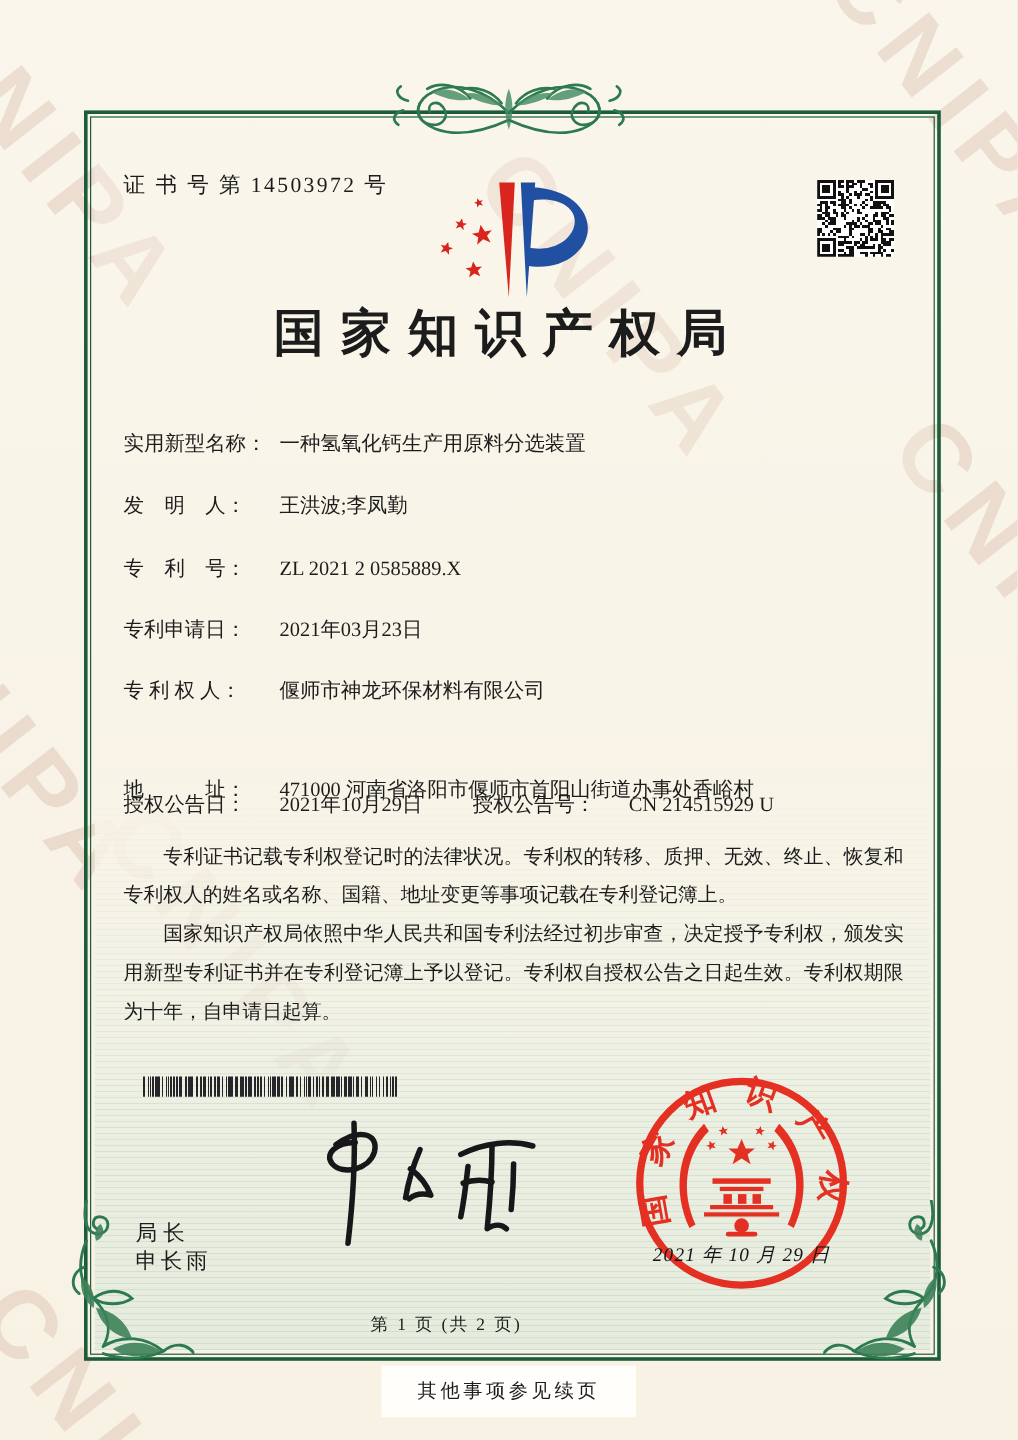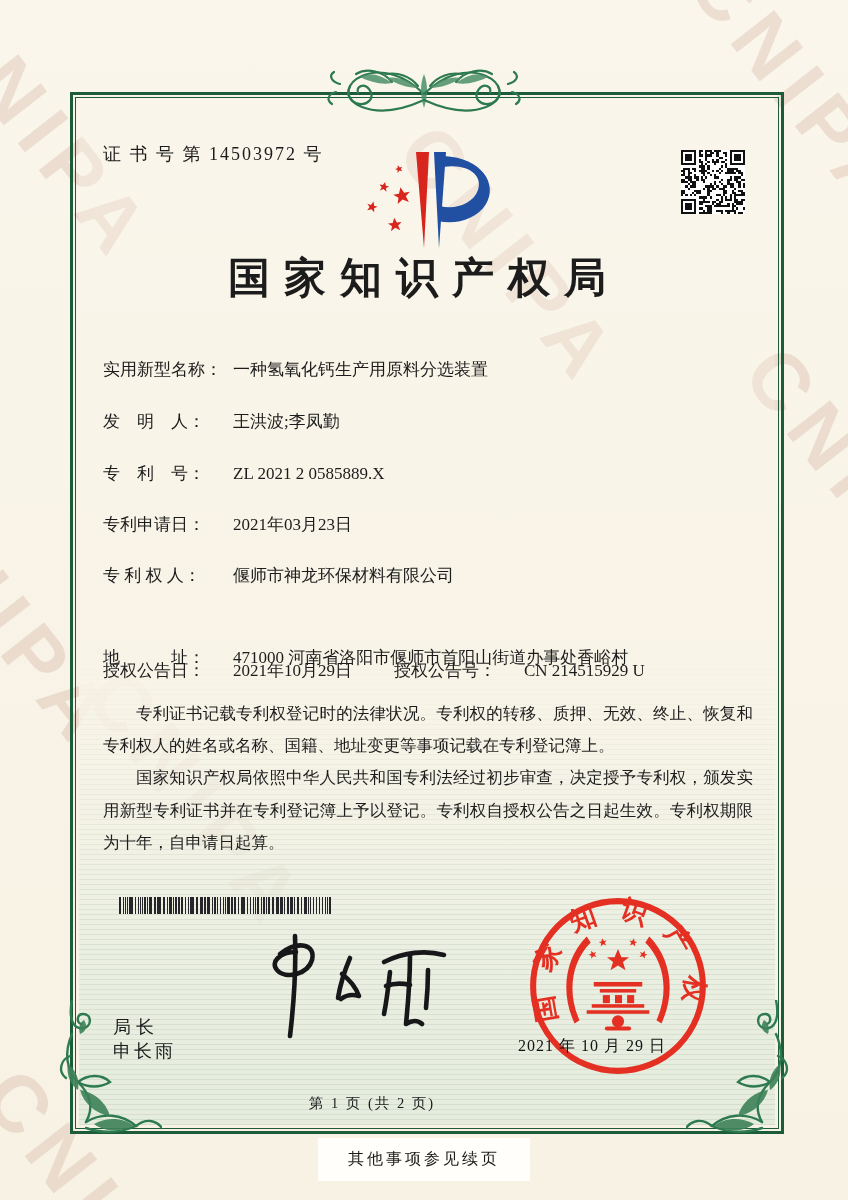--- a/index.html
+++ b/index.html
@@ -37,22 +37,22 @@
   .bodytext{position:absolute;left:103px;top:698px;width:650px;font-size:16.5px;
             line-height:1.95;text-align:justify;}
   .bodytext p{margin:0;text-indent:2em;}
   .barcode{position:absolute;left:119px;top:897px;width:216px;height:17px;}
   .director-title{position:absolute;left:113px;top:970px;font-size:18px;letter-spacing:5px;
                   font-family:"Liberation Sans","DejaVu Sans",sans-serif;margin-top:45px;}
   .director-name{position:absolute;left:113px;top:1003px;font-size:18px;letter-spacing:3px;
                  font-family:"Liberation Sans","DejaVu Sans",sans-serif;margin-top:36px;}
   .signature{position:absolute;left:222px;top:928px;width:240px;height:118px;}
   .seal{position:absolute;left:522px;top:890px;width:192px;height:192px;opacity:0.96;}
-  .seal-date{position:absolute;left:518px;top:1036px;width:200px;
-             font-size:16px;letter-spacing:1px;color:#141414;z-index:6;}
+  .seal-date{position:absolute;left:518px;top:1036px;width:200px;text-align:center;
+             font-size:16px;letter-spacing:1px;color:#141414;z-index:6;font-style:italic;}
   .page-number{position:absolute;left:0;width:744px;top:1094px;text-align:center;
                font-size:14.5px;letter-spacing:2px;}
   .continuation{position:absolute;left:50%;transform:translateX(-50%);top:1138px;
                 background:#fffefb;padding:11px 30px;font-size:16px;letter-spacing:3px;
                 white-space:nowrap;}
 </style>
 </head>
 <body>
 
 <div class="page">

